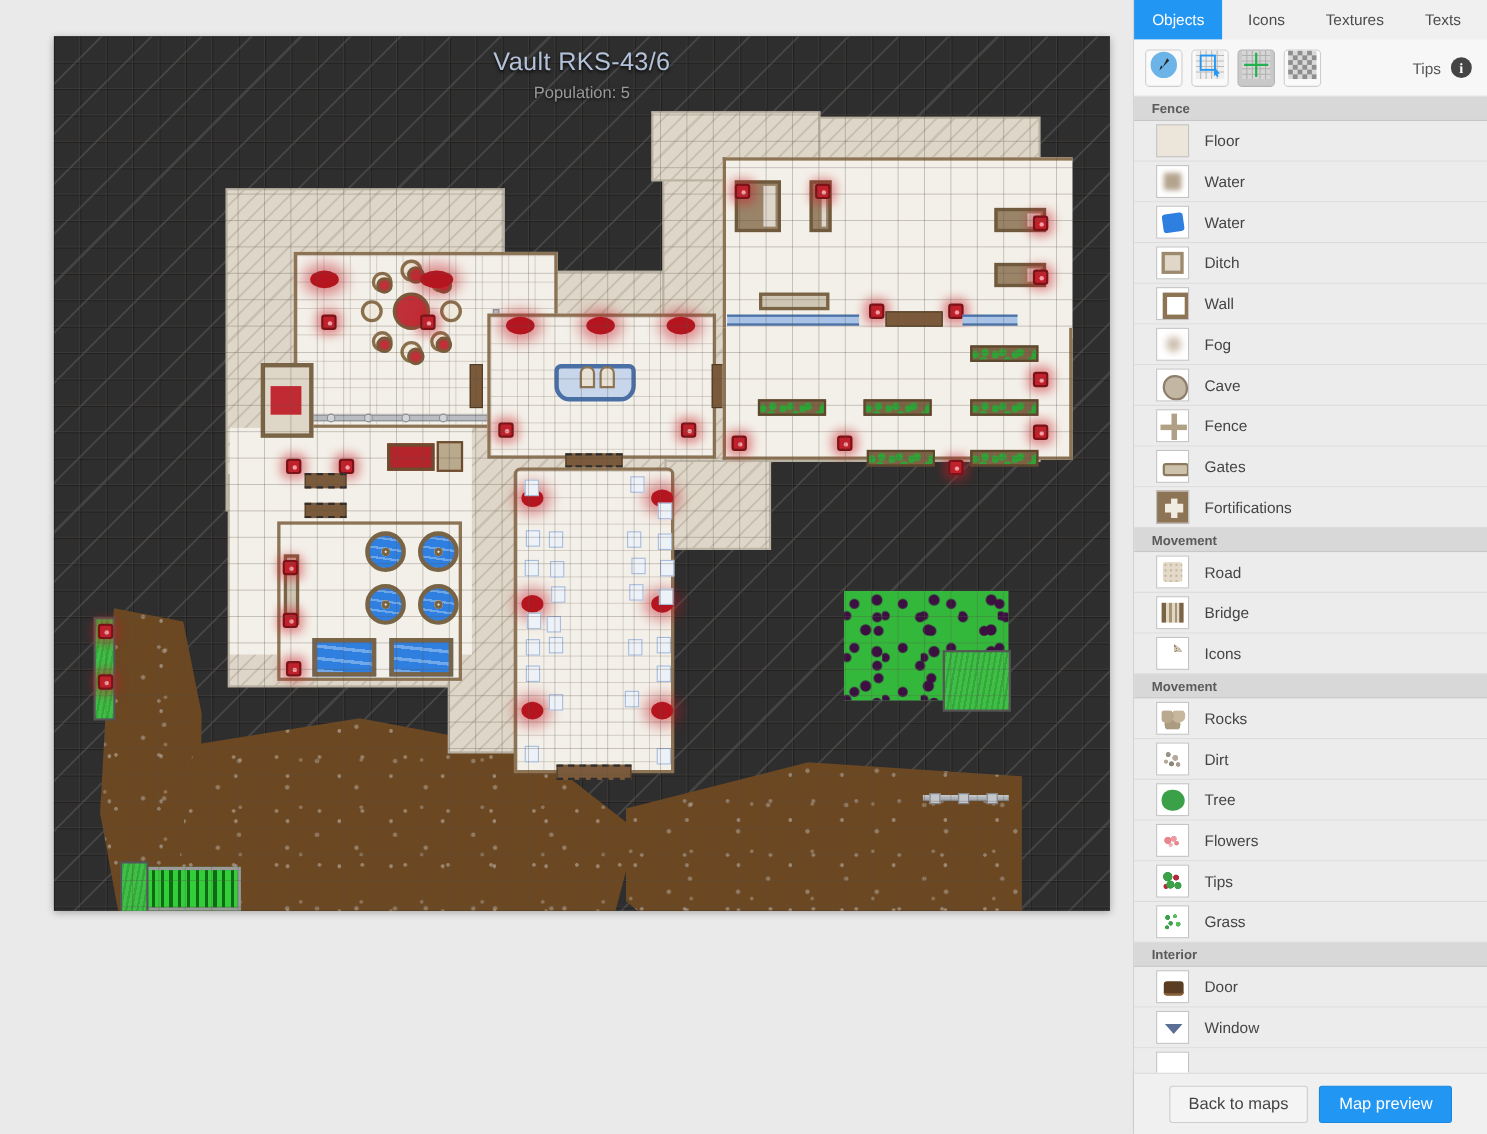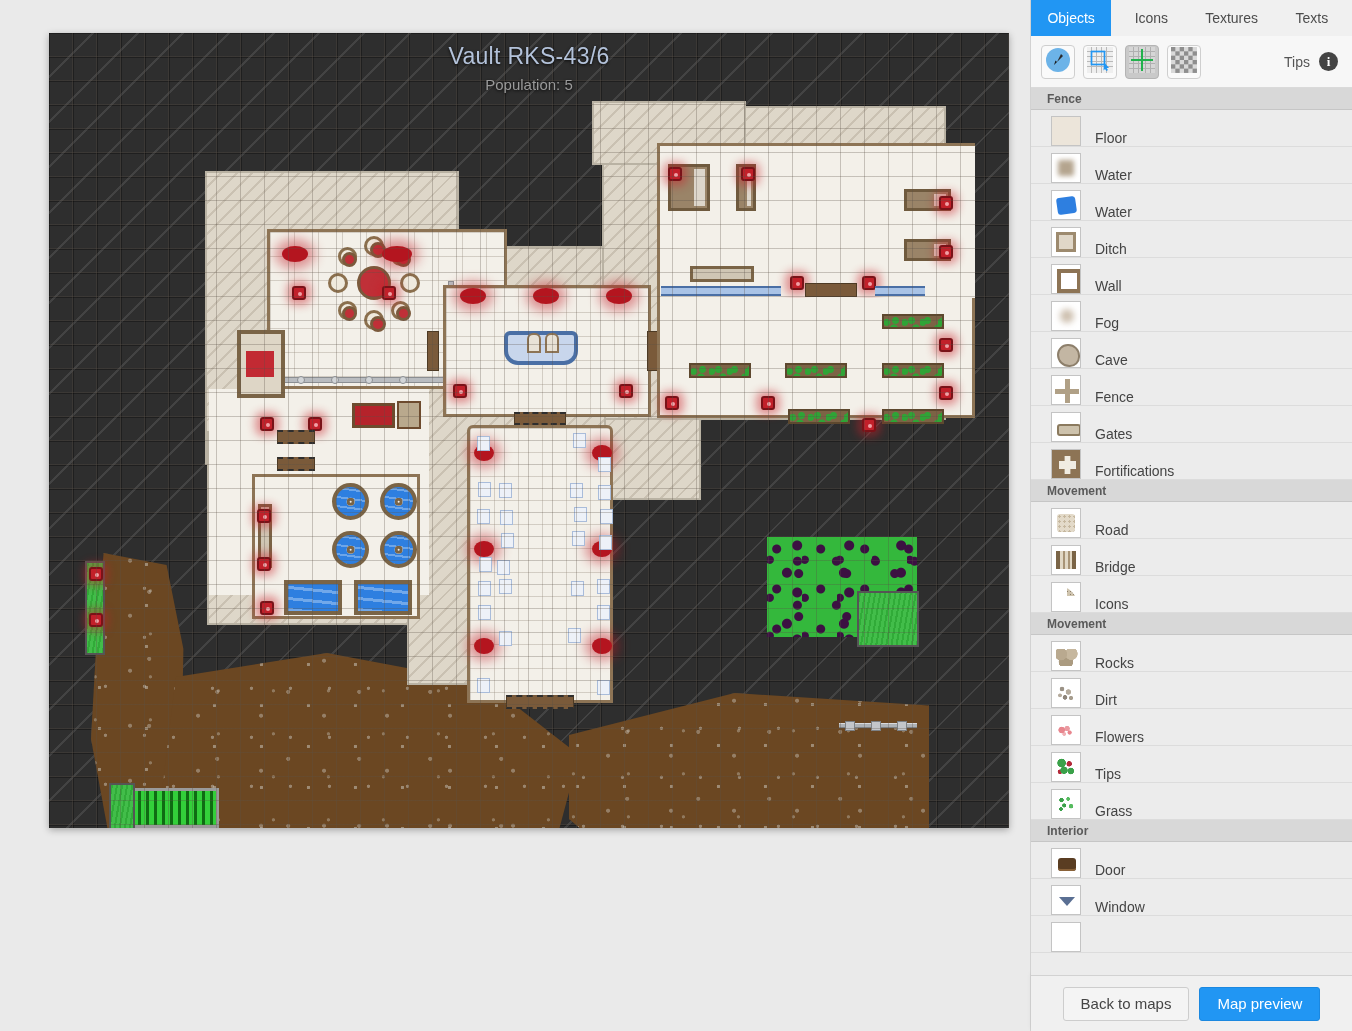--- a/index.html
+++ b/index.html
@@ -225,21 +225,21 @@
 
   #list {
     flex: 1; overflow: hidden; background: #ececec; position: relative;
   }
   .group-head {
     height: 22px; background: #d8d8d8; border-bottom: 1px solid #c6c6c6;
     display: flex; align-items: center; padding-left: 16px;
     font-size: 12px; color: #5a5a5a; font-weight: bold;
   }
   .item {
-    height: 37px; display: flex; align-items: flex-end;
+    height: 37px; display: flex; align-items: center;
     border-bottom: 1px solid #dcdcdc; background: #ececec;
     padding-left: 20px; cursor: pointer;
   }
   .swatch {
     width: 30px; height: 30px; background: #fff; border: 1px solid #c4c4c4;
     margin-right: 14px; position: relative; overflow: hidden; flex: 0 0 auto;
   }
   .item-label { font-size: 14px; color: #444; }
 
   
@@ -627,20 +627,24 @@
       <div class="group-head">Movement</div>
       <div class="item">
         <span class="swatch sw-rocks"></span>
         <span class="item-label">Rocks</span>
       </div>
       <div class="item">
         <span class="swatch sw-dirt"></span>
         <span class="item-label">Dirt</span>
       </div>
       <div class="item">
+        <span class="swatch sw-tree"></span>
+        <span class="item-label">Tree</span>
+      </div>
+      <div class="item">
         <span class="swatch sw-flowers"></span>
         <span class="item-label">Flowers</span>
       </div>
       <div class="item">
         <span class="swatch sw-berry"></span>
         <span class="item-label">Tips</span>
       </div>
       <div class="item">
         <span class="swatch sw-grass"></span>
         <span class="item-label">Grass</span>

